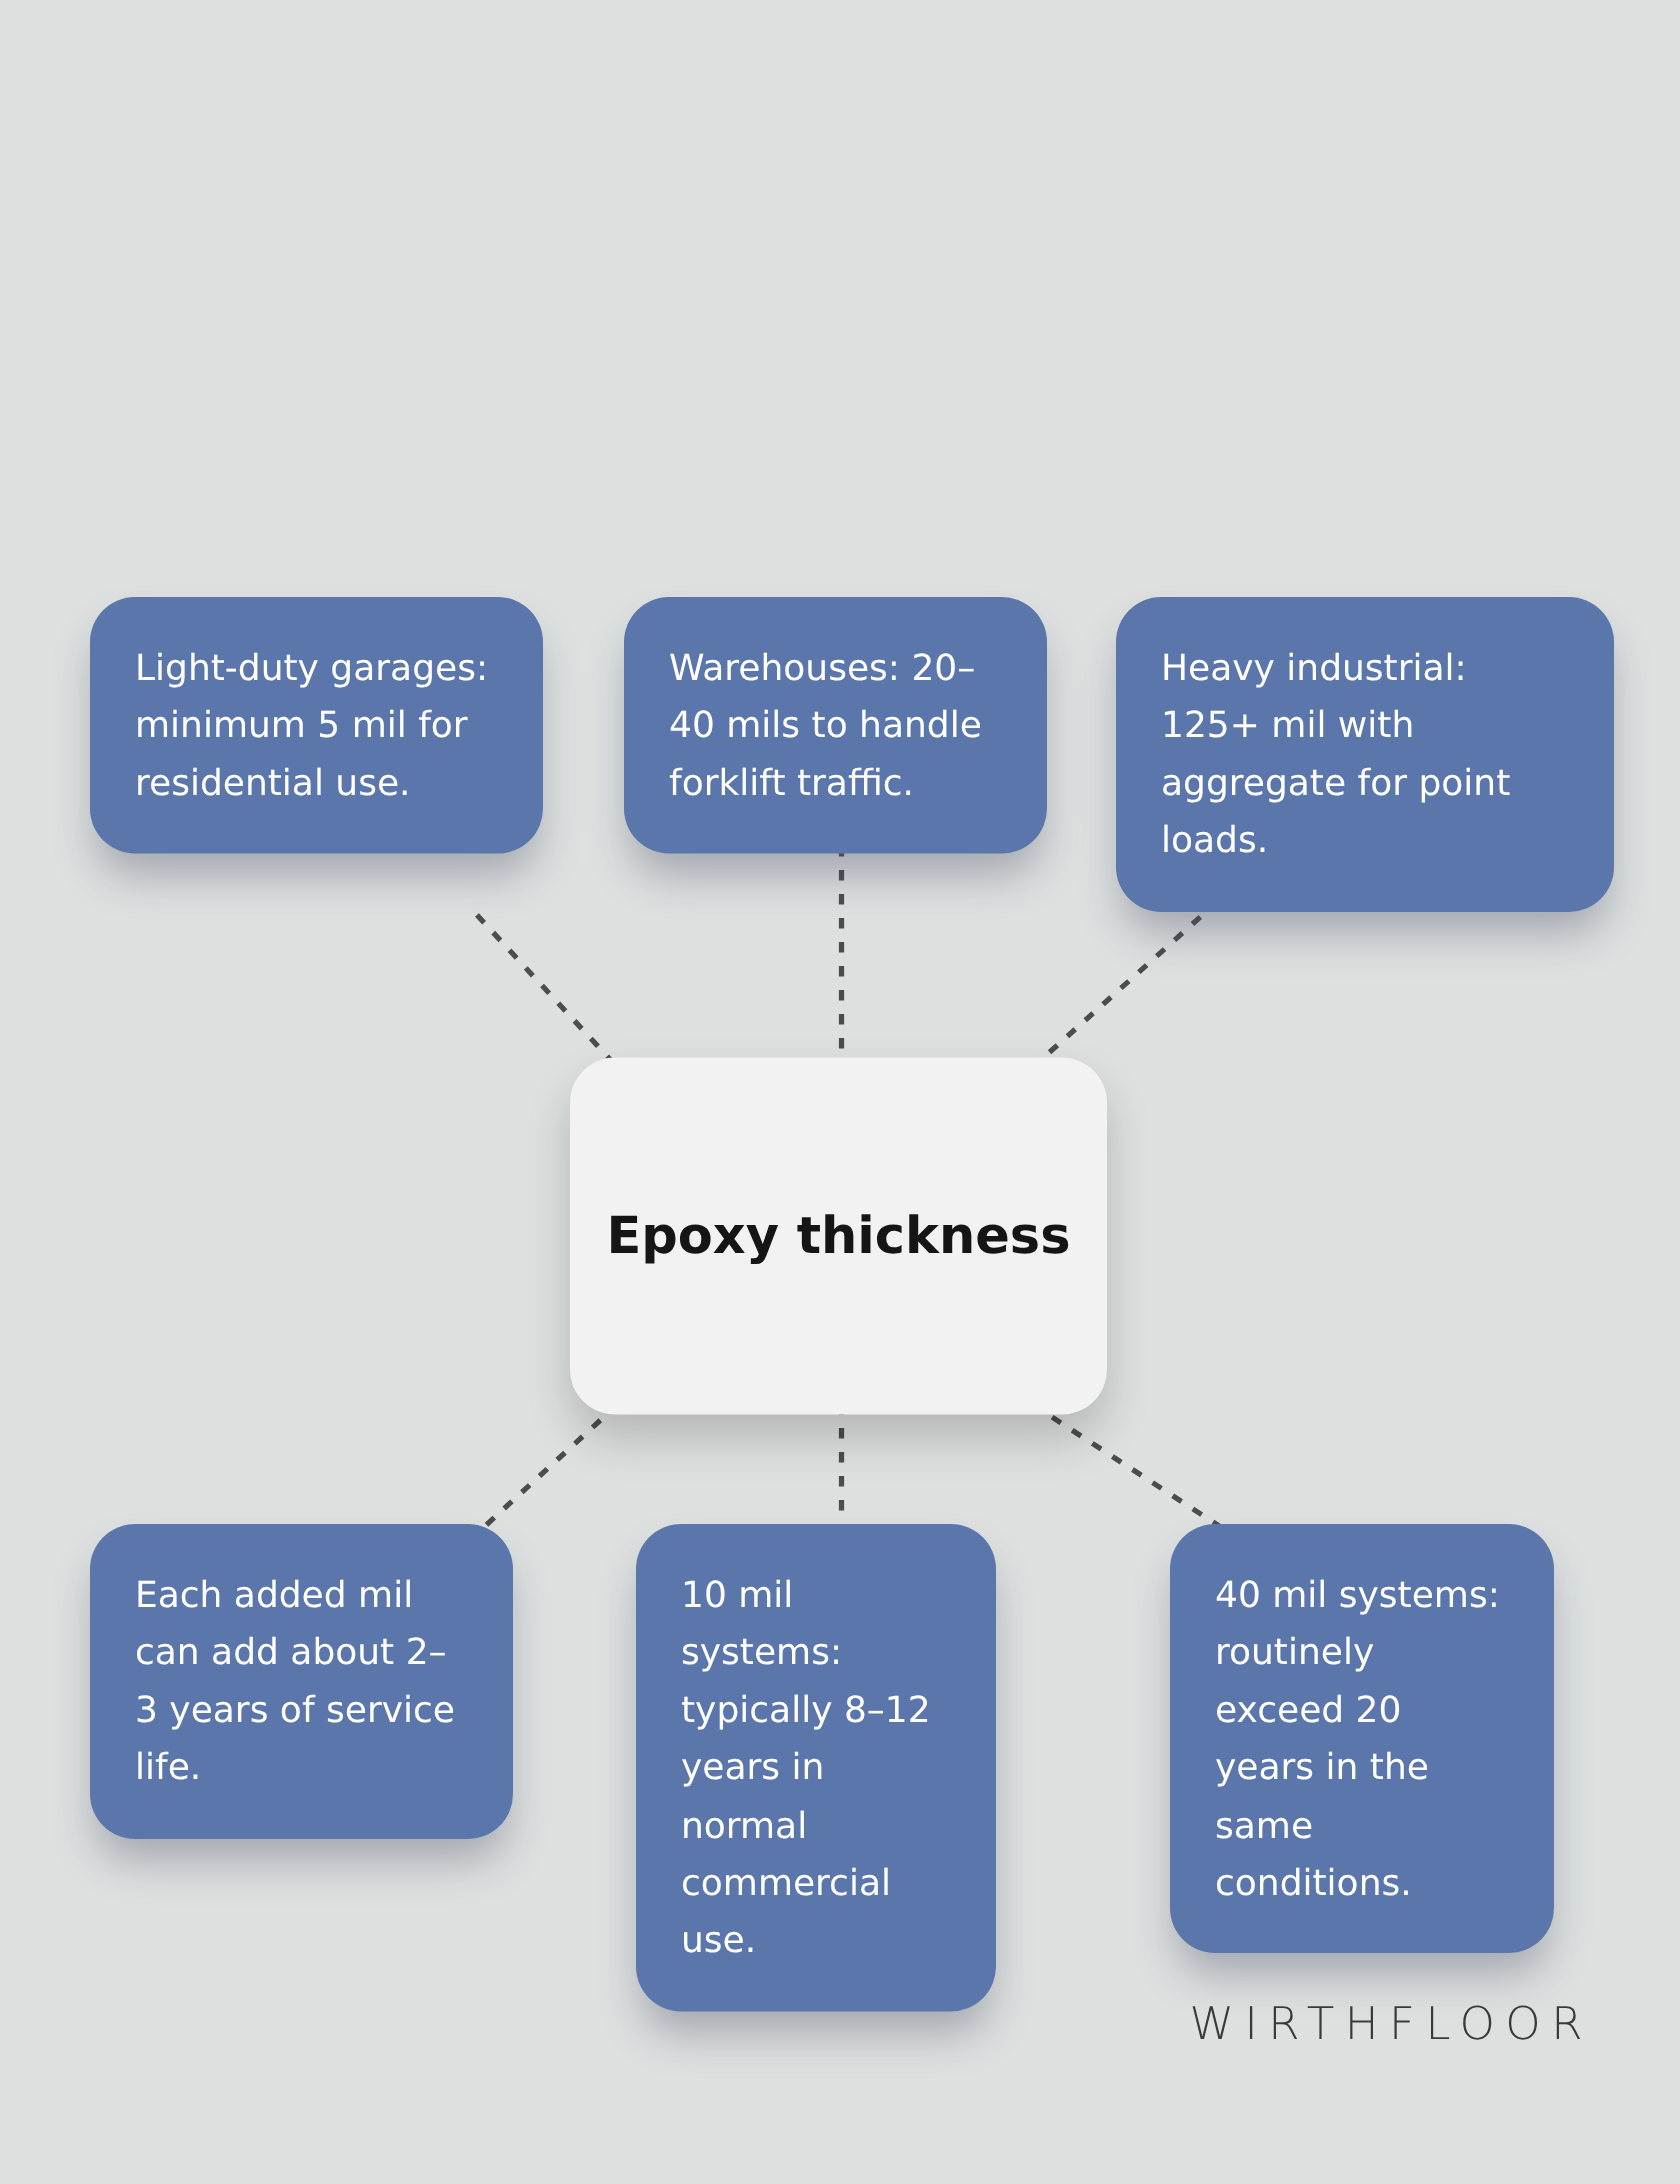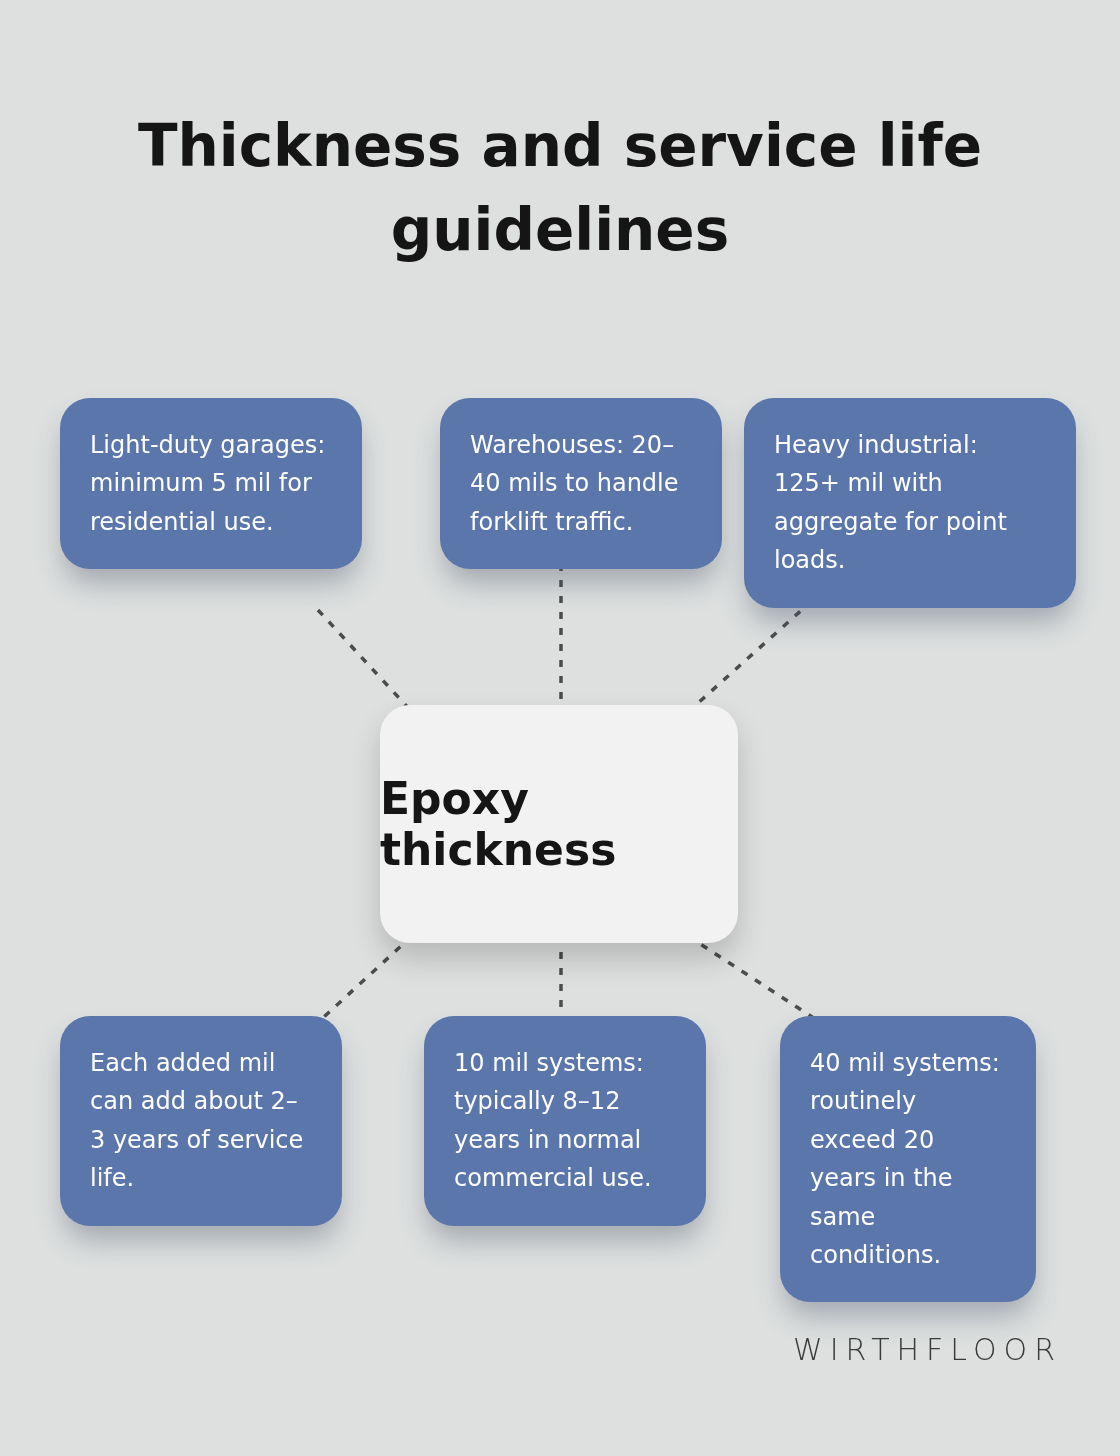--- a/index.html
+++ b/index.html
@@ -54,65 +54,62 @@
     z-index: 1;
     background: var(--accent, #5b76ab);
     color: var(--node-text, #ffffff);
     border-radius: 30px;
     padding: 28px 30px;
     font-size: 24px;
     line-height: 1.6;
     box-shadow: 0 18px 28px -4px rgba(70, 80, 100, 0.38);
   }
   .node-top-left     { left: 60px;  top: 398px; width: 302px; }
-  .node-top-center   { left: 440px; top: 398px; width: 282px; }
+  .node-top-center   { left: 416px; top: 398px; width: 282px; }
   .node-top-right    { left: 744px; top: 398px; width: 332px; }
   .node-bottom-left  { left: 60px;  top: 1016px; width: 282px; }
-  .node-bottom-center{ left: 424px; top: 1016px; width: 282px; }
+  .node-bottom-center{ left: 424px; top: 1016px; width: 240px; }
   .node-bottom-right { left: 780px; top: 1016px; width: 256px; }
 
   .center-node {
     position: absolute;
     z-index: 1;
     left: 380px;
     top: 705px;
     width: 358px;
     height: 238px;
     background: var(--center-fill, #f1f2f1);
     border-radius: 30px;
     display: flex;
     align-items: center;
     justify-content: center;
     box-shadow: 0 16px 30px rgba(0, 0, 0, 0.18);
   }
   .center-label {
-    font-size: 44px;
+    font-size: 34px;
     font-weight: 800;
     color: var(--title, #151515);
   }
 
   .brand {
     position: absolute;
     top: 1332px;
     right: 58px;
     font-size: 30px;
     font-weight: 300;
     letter-spacing: 7px;
     color: var(--brand, #3a3a3a);
     text-align: center;
   }
 </style>
 </head>
 <body>
 
 <div class="canvas">
 
-  <h1 class="title">
-    <span class="title-inner">Thickness and service life guidelines</span>
-  </h1>
 
   <svg class="connectors" viewBox="0 0 1120 1456" xmlns="http://www.w3.org/2000/svg">
     <line x1="318" y1="610" x2="412" y2="712"></line>
     <line x1="561" y1="548" x2="561" y2="712"></line>
     <line x1="824" y1="590" x2="688" y2="712"></line>
     <line x1="412" y1="936" x2="314" y2="1026"></line>
     <line x1="561" y1="936" x2="561" y2="1026"></line>
     <line x1="688" y1="936" x2="826" y2="1026"></line>
   </svg>
 

